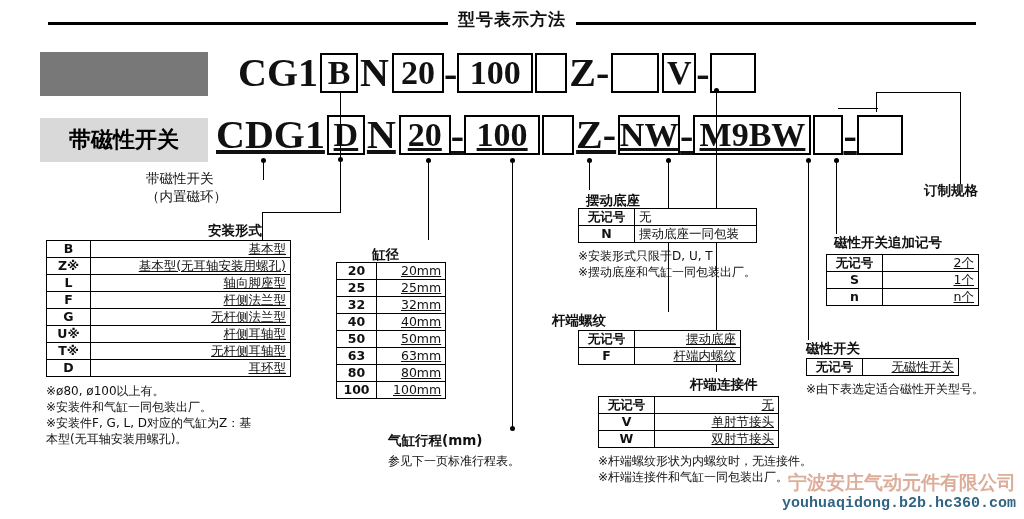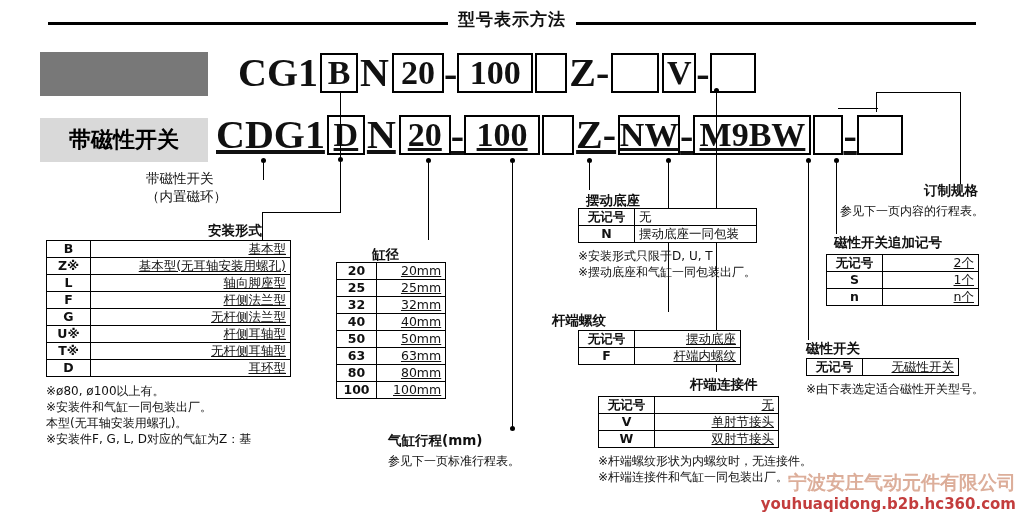--- a/index.html
+++ b/index.html
@@ -64,21 +64,21 @@
 
   
   .hl { background:#000; height:1px; }
   .vl { background:#000; width:1px; }
   .dot { width:5px; height:5px; border-radius:50%; background:#000; }
 
   #watermark {
     right:8px; bottom:4px; text-align:right; color:#d7a089;
     font-size:19px; font-weight:bold; line-height:22px; opacity:.85;
   }
-  #watermark .w2 { font-size:15px; color:#b91c1c; }
+  #watermark .w2 { font-size:15px; color:#0c4a6e;font-family:Liberation Mono, monospace; }
 </style>
 </head>
 <body>
 
 <div class="abs" id="title-line-l"></div>
 <div class="abs" id="title-line-r"></div>
 <div class="abs" id="title-text">型号表示方法</div>
 
 <div class="abs grey-block" style="left:40px; top:52px;"></div>
 
@@ -174,21 +174,20 @@
 <div class="abs lbl-b" style="left:552px; top:312px;">杆端螺纹</div>
 
 <div class="abs lbl-b" style="left:690px; top:376px;">杆端连接件</div>
 
 <div class="abs lbl-b" style="left:806px; top:340px;">磁性开关</div>
 
 <div class="abs lbl-b" style="left:834px; top:234px;">磁性开关追加记号</div>
 
 <div class="abs" style="left:840px; top:182px;">
   <div class="lbl-b" style="margin-left:84px;">订制规格</div>
-  <div class="note" style="margin-top:3px;">参见下一页内容的行程表。</div>
 </div>
 
 <div class="abs" style="left:46px; top:240px;">
   <table class="t" id="mount-table">
       <tbody>
         <tr>
           <td class="k" style="width: 44px;">B</td>
           <td class="v" style="width: 200px;">基本型</td>
         </tr>
         <tr>
@@ -217,22 +216,22 @@
         </tr>
         <tr>
           <td class="k" style="width: 44px;">D</td>
           <td class="v" style="width: 200px;">耳环型</td>
         </tr>
       </tbody>
     </table>
   <div id="mount-notes" style="margin-top:6px;">
       <div class="note">※ø80, ø100以上有。</div>
       <div class="note">※安装件和气缸一同包装出厂。</div>
+      <div class="note">※安装件F, G, L, D对应的气缸为Z：基</div>
       <div class="note">本型(无耳轴安装用螺孔)。</div>
-      <div class="note">※安装件F, G, L, D对应的气缸为Z：基</div>
     </div>
 </div>
 
 <div class="abs" style="left:336px; top:262px;">
   <table class="t" id="bore-table">
       <tbody>
         <tr>
           <td class="k" style="width: 40px;">20</td>
           <td class="v" style="width: 62px;">20mm</td>
         </tr>

